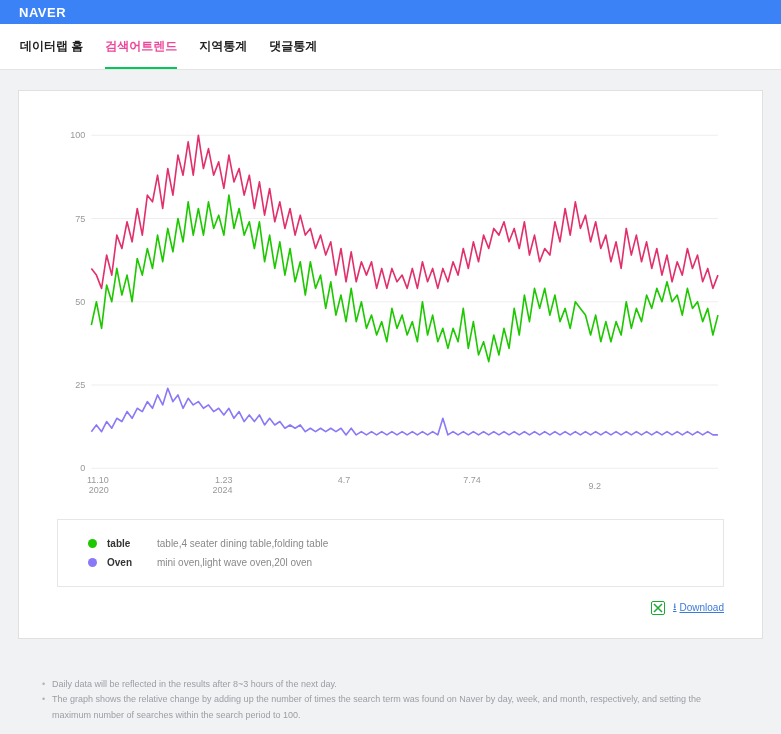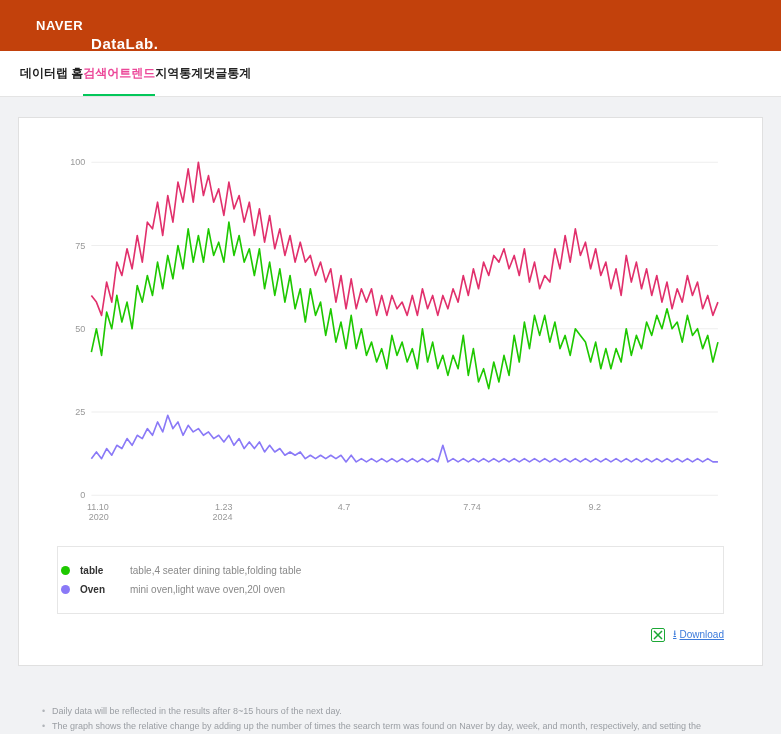--- a/index.html
+++ b/index.html
@@ -1,29 +1,29 @@
 <!DOCTYPE html>
 <html><head>
 <meta charset="utf-8">
 <style>
   * { box-sizing: border-box; margin: 0; padding: 0; }
   body { font-family: -apple-system, "Malgun Gothic", "Helvetica Neue", Arial, sans-serif; background: #fff; width: 781px; }
-  .header { background: #c2410c; color: #fff; display: flex; align-items: center; padding: 10px 36px; height: 51px; }
+  .header { background: #3b82f6; color: #fff; display: flex; align-items: center; padding: 10px 19px; height: 24px; }
   .logo-brand { font-weight: 900; font-size: 13px; letter-spacing: 0.5px; margin-right: 8px; }
   .logo-product { font-weight: 700; font-size: 15px; letter-spacing: 0.5px; margin-top: 35px; }
-  .nav { display: flex; padding: 0 20px; border-bottom: 1px solid #e4e4e4; background:#fff; }
+  .nav { display: flex; gap: 22px; padding: 0 20px; border-bottom: 1px solid #e4e4e4; background:#fff; }
   .nav-item { font-size: 12px; color: #222; font-weight: 700; padding: 14px 0 12px 0; cursor: pointer; border-bottom: 2px solid transparent; }
   .nav-item.active { color: #ec4899; border-bottom: 2px solid #03c75a; }
   .page { background: #f1f2f4; padding: 20px 18px 24px 18px; }
   .card { background: #fff; border:1px solid #e0e0e0; padding: 36px 38px 22px 38px; }
   .chart-wrap { position: relative; height: 370px; }
   svg.chart { width: 100%; height: 100%; display:block; }
   .axis text { font-size: 9px; fill: #999; }
   .grid line { stroke: #eee; stroke-width:1; }
-  .legend-box { border:1px solid #e6e6e6; margin-top: 22px; padding: 14px 3px; font-size: 10px; color:#666; }
+  .legend-box { border:1px solid #e6e6e6; margin-top: 22px; padding: 14px 30px; font-size: 10px; color:#666; }
   .legend-row { display:flex; align-items:center; gap:10px; padding:4px 0; }
   .legend-dot { width:9px; height:9px; border-radius:50%; display:inline-block; }
   .legend-name { color:#333; font-weight:600; min-width:40px; }
   .legend-terms { color:#888; }
   .dl-row { display:flex; justify-content:flex-end; align-items:center; gap:8px; margin-top:12px; font-size:10px; }
   .dl-icon { width:14px; height:14px; border:1px solid #1ca836; display:inline-flex; align-items:center; justify-content:center; color:#1ca836; font-size:9px; font-weight:bold; border-radius:2px; cursor:pointer;}
   .dl-link { color:#3b7adb; text-decoration:underline; cursor:pointer; display:inline-flex; align-items:center; gap:3px;}
   .dl-arrow { color:#3b7adb; font-size:10px;}
   .notes { background:#f1f2f4; margin-top:20px; padding: 18px 24px 28px 24px; font-size:9px; color:#9a9ea3; }
   .notes ul { list-style:none; }
@@ -72,21 +72,21 @@
             <path d="M34.0 296.4 L39.0 289.9 L44.1 296.4 L49.1 286.6 L54.2 293.1 L59.2 283.4 L64.2 286.6 L69.3 276.9 L74.3 283.4 L79.4 273.7 L84.4 276.9 L89.4 267.2 L94.5 273.7 L99.5 260.7 L104.6 270.4 L109.6 254.2 L114.7 267.2 L119.7 260.7 L124.7 273.7 L129.8 264.0 L134.8 270.4 L139.9 267.2 L144.9 273.7 L149.9 270.4 L155.0 276.9 L160.0 273.7 L165.1 280.2 L170.1 273.7 L175.1 283.4 L180.2 276.9 L185.2 286.6 L190.3 280.2 L195.3 286.6 L200.3 280.2 L205.4 289.9 L210.4 283.4 L215.5 289.9 L220.5 286.6 L225.5 293.1 L230.6 289.9 L235.6 293.1 L240.7 289.9 L245.7 296.4 L250.7 293.1 L255.8 296.4 L260.8 293.1 L265.9 296.4 L270.9 293.1 L276.0 296.4 L281.0 293.1 L286.0 299.6 L291.1 293.1 L296.1 299.6 L301.2 296.4 L306.2 299.6 L311.2 296.4 L316.3 299.6 L321.3 296.4 L326.4 299.6 L331.4 296.4 L336.4 299.6 L341.5 296.4 L346.5 299.6 L351.6 296.4 L356.6 299.6 L361.6 296.4 L366.7 299.6 L371.7 296.4 L376.8 299.6 L381.8 283.4 L386.8 299.6 L391.9 296.4 L396.9 299.6 L402.0 296.4 L407.0 299.6 L412.0 296.4 L417.1 299.6 L422.1 296.4 L427.2 299.6 L432.2 296.4 L437.3 299.6 L442.3 296.4 L447.3 299.6 L452.4 296.4 L457.4 299.6 L462.5 296.4 L467.5 299.6 L472.5 296.4 L477.6 299.6 L482.6 296.4 L487.7 299.6 L492.7 296.4 L497.7 299.6 L502.8 296.4 L507.8 299.6 L512.9 296.4 L517.9 299.6 L522.9 296.4 L528.0 299.6 L533.0 296.4 L538.1 299.6 L543.1 296.4 L548.1 299.6 L553.2 296.4 L558.2 299.6 L563.3 296.4 L568.3 299.6 L573.3 296.4 L578.4 299.6 L583.4 296.4 L588.5 299.6 L593.5 296.4 L598.6 299.6 L603.6 296.4 L608.6 299.6 L613.7 296.4 L618.7 299.6 L623.8 296.4 L628.8 299.6 L633.8 296.4 L638.9 299.6 L643.9 296.4 L649.0 299.6 L654.0 299.6 " fill="none" stroke="#8a79f7" stroke-width="1.6" stroke-linejoin="round"></path>
           </g>
       </svg>
       <div class="xlabels" id="xlabs">
           <span style="left: 0%; transform: translateX(-4px); white-space: pre;">11.10
 2020</span>
           <span style="left: 20%; transform: translateX(-4px); white-space: pre;">1.23
 2024</span>
           <span style="left: 40%; transform: translateX(-4px); white-space: pre;">4.7</span>
           <span style="left: 60%; transform: translateX(-4px); white-space: pre;">7.74</span>
-          <span style="left: 80%; transform: translateX(-4px); white-space: pre;">9.2</span>
+          <span style="left: 80%; transform: translateX(-4px); white-space: pre; margin-top: 6px;">9.2</span>
         </div>
     </div>
 
     <div class="legend-box">
       <div class="legend-row">
         <span class="legend-dot" id="ld0" style="background: rgb(30, 200, 0);"></span>
         <span class="legend-name">table</span>
         <span class="legend-terms">table,4 seater dining table,folding table</span>
       </div>
       <div class="legend-row">
@@ -105,17 +105,17 @@
       <span class="dl-link">
         <span class="dl-arrow">⭳</span>
         <span>Download</span>
       </span>
     </div>
 
   </div>
 
   <div class="notes">
     <ul>
-      <li>Daily data will be reflected in the results after 8~15 hours of the next day.</li>
+      <li>Daily data will be reflected in the results after 8~3 hours of the next day.</li>
       <li>The graph shows the relative change by adding up the number of times the search term was found on Naver by day, week, and month, respectively, and setting the maximum number of searches within the search period to 100.</li>
     </ul>
   </div>
 </div>
 
 </body></html>

